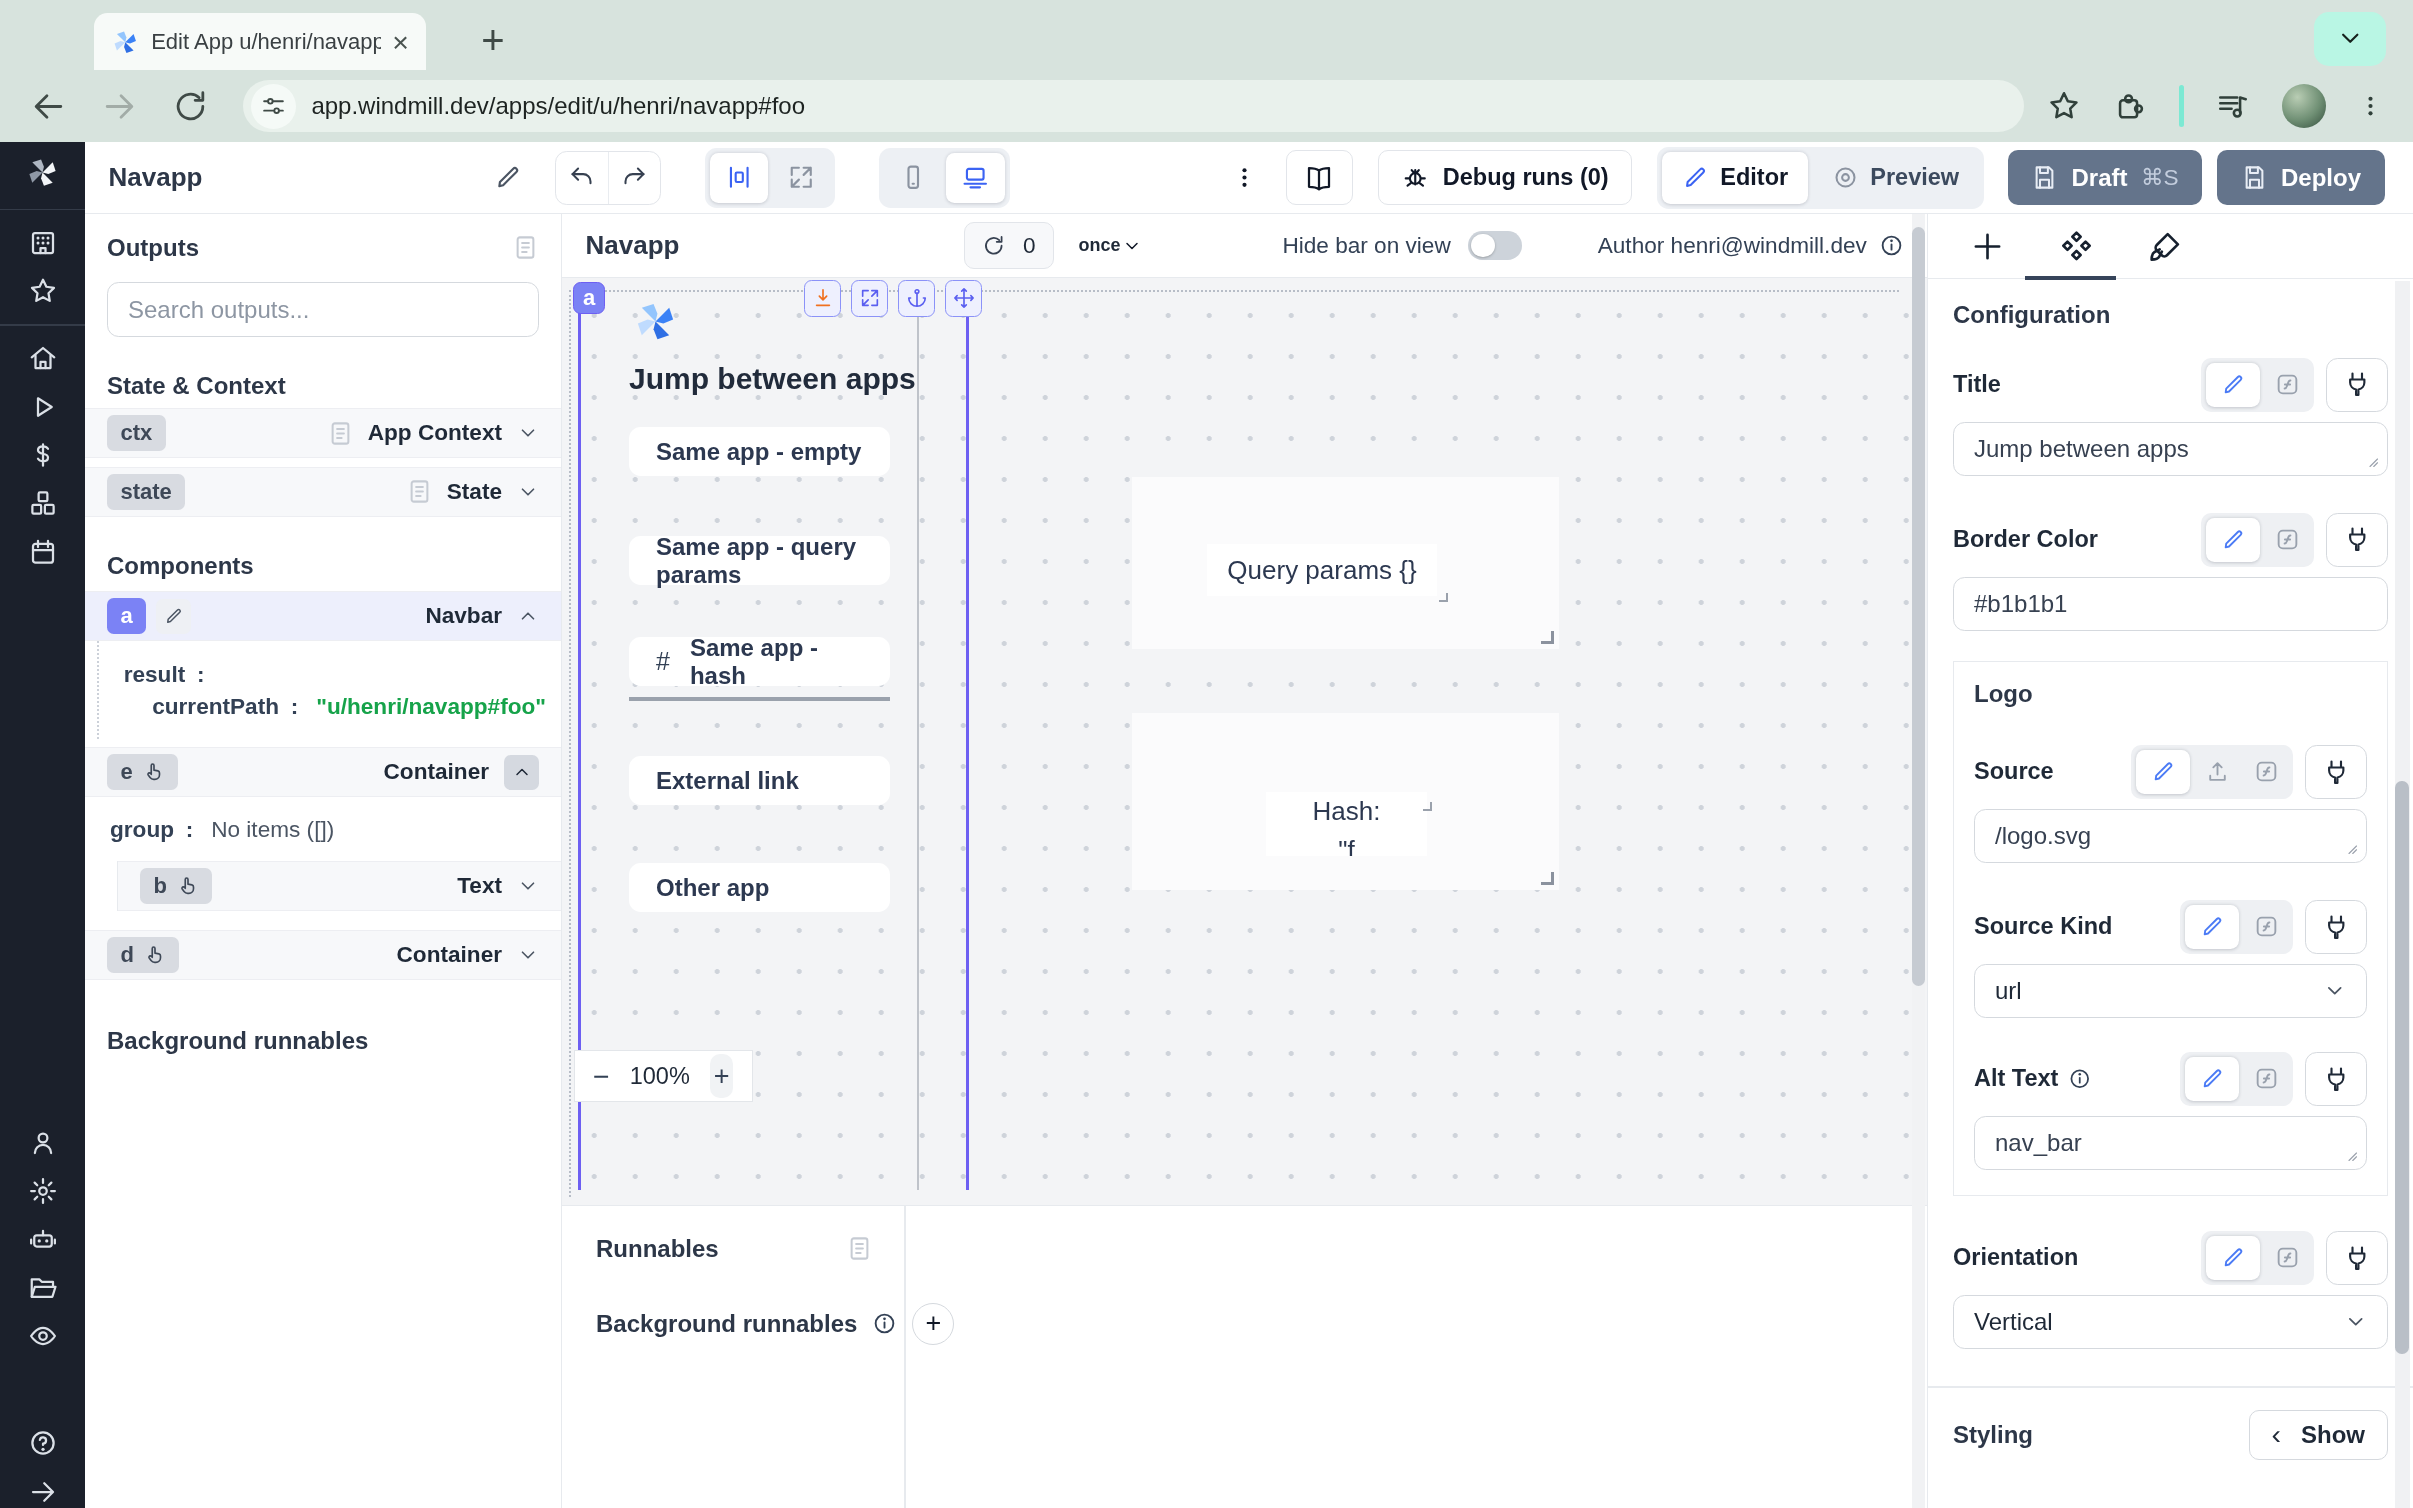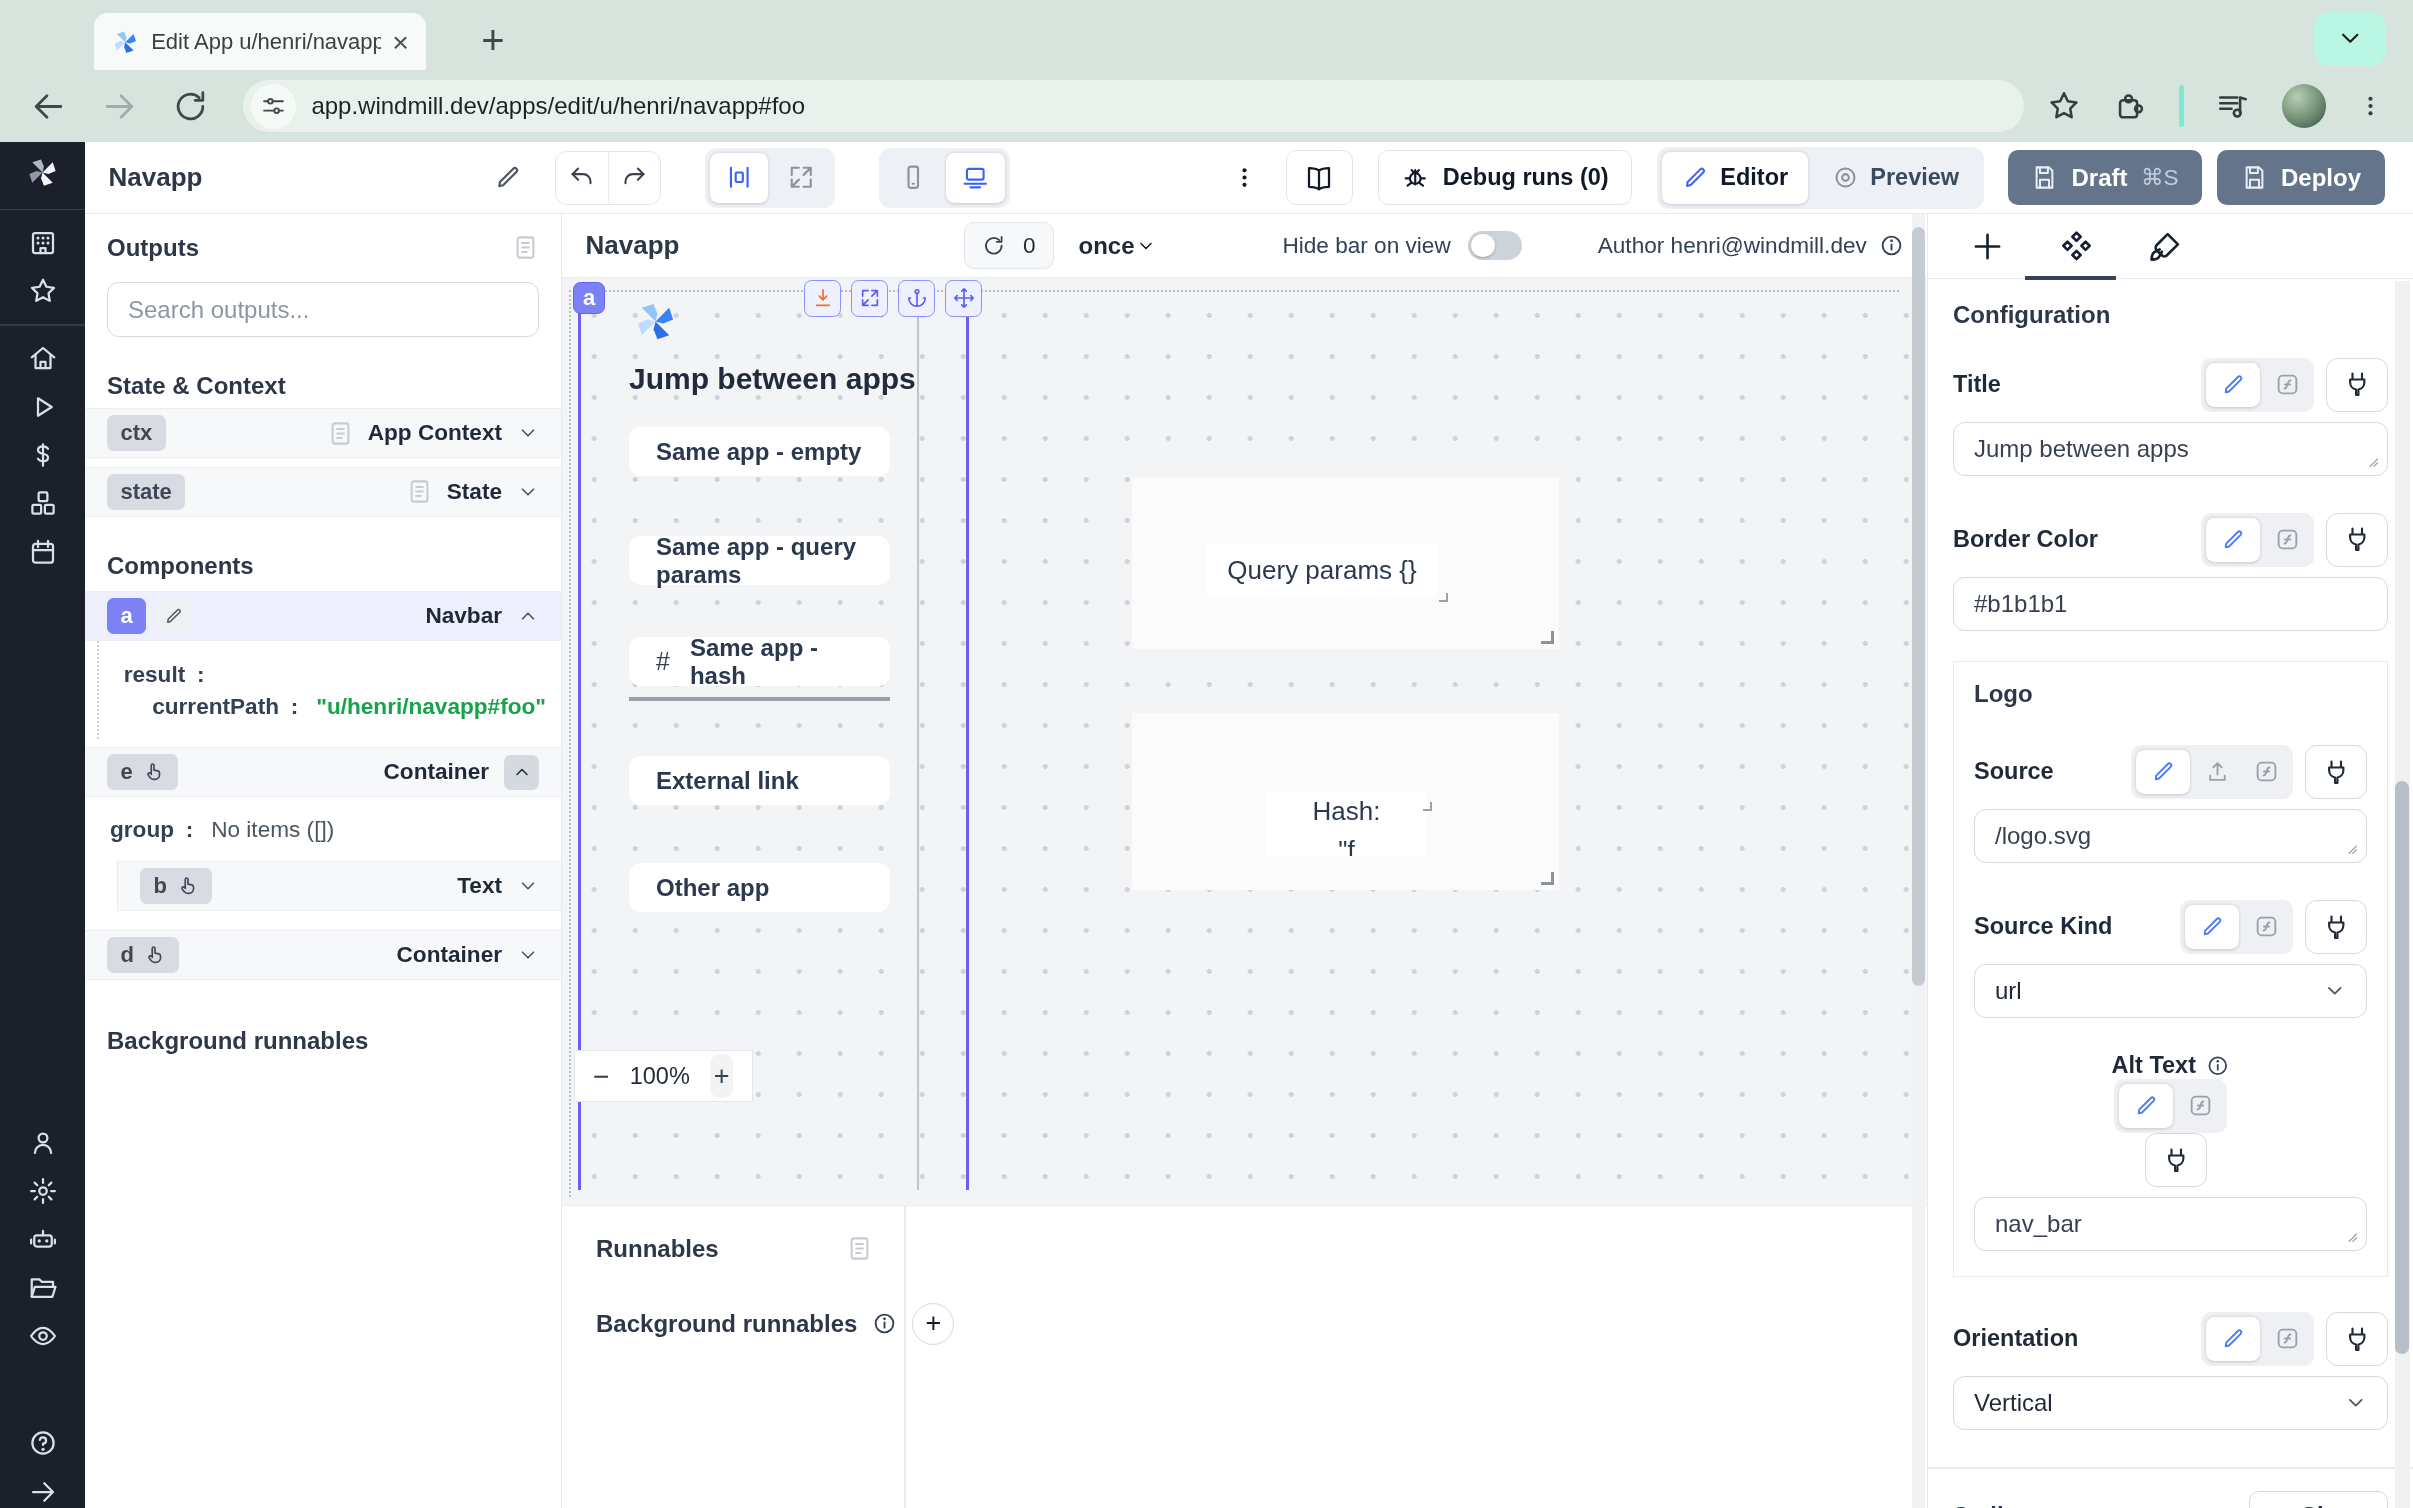--- a/index.html
+++ b/index.html
@@ -121,21 +121,21 @@
   .indent-row { margin-left:32px; border-left:1.7px solid #e7eaee; }
 
   
   .center { flex:1; display:flex; flex-direction:column; min-width:0; position:relative; }
   .canvas-header { height:64px; background:#fff; border-bottom:1.7px solid #e7eaee; display:flex; align-items:center;
     padding:0 23.5px; flex:none; }
   .ch-title { font-size:26px; font-weight:700; color:#2d3748; }
   .refresh-box { margin-left:285px; height:47px; border:1.7px solid #e2e5ea; border-radius:10px; background:#f7f8fa;
     display:flex; align-items:center; padding:0 17px; gap:17px; font-size:22.6px; color:#1f2937; }
   .refresh-box .ic { width:23.5px; height:23.5px; color:#374151; }
-  .once { display:flex; align-items:center; gap:1px; margin-left:25px; font-size:24px; font-weight:600; color:#1f2937; }
+  .once { display:flex; align-items:center; gap:1px; margin-left:25px; font-size:18px; font-weight:600; color:#1f2937; }
   .once .ic { width:20px; height:20px; color:#111827; }
   .ch-right { margin-left:auto; display:flex; align-items:center; gap:17px; }
   .ch-label { font-size:22.6px; color:#334155; }
   .toggle { width:54px; height:28.5px; border-radius:14.2px; background:#cdd3da; position:relative; flex:none; }
   .toggle .knob { position:absolute; left:3.4px; top:2.5px; width:23.5px; height:23.5px; border-radius:50%; background:#fff;
     box-shadow:0 0.8px 2.5px rgba(0,0,0,.25); }
   .author { font-size:22.6px; color:#334155; margin-left:59px; display:flex; align-items:center; gap:11.7px; }
   .author .ic { width:25px; height:25px; color:#334155; }
 
   .canvas { flex:1; position:relative; background:#f3f4f6; overflow:hidden;
@@ -1002,21 +1002,21 @@
             </div>
             <div class="tselect">
               <span>url</span>
               <span class="ic">
                   <svg viewBox="0 0 24 24" fill="none" stroke="currentColor" stroke-width="1.8" stroke-linecap="round" stroke-linejoin="round">
                     <path d="M6 9l6 6 6-6"></path>
                   </svg>
                 </span>
             </div>
 
-            <div class="fhead" style="margin-top:34px;flex-direction:column;">
+            <div class="fhead" style="margin-top:34px;">
               <span class="flabel">
                 <span>Alt Text</span>
                 <span class="ic">
                     <svg viewBox="0 0 24 24" fill="none" stroke="currentColor" stroke-width="1.8" stroke-linecap="round" stroke-linejoin="round">
                       <circle cx="12" cy="12" r="8.5"></circle>
                       <path d="M12 11v5"></path>
                       <path d="M12 7.5h.01" stroke-width="2.6"></path>
                     </svg>
                   </span>
               </span>

